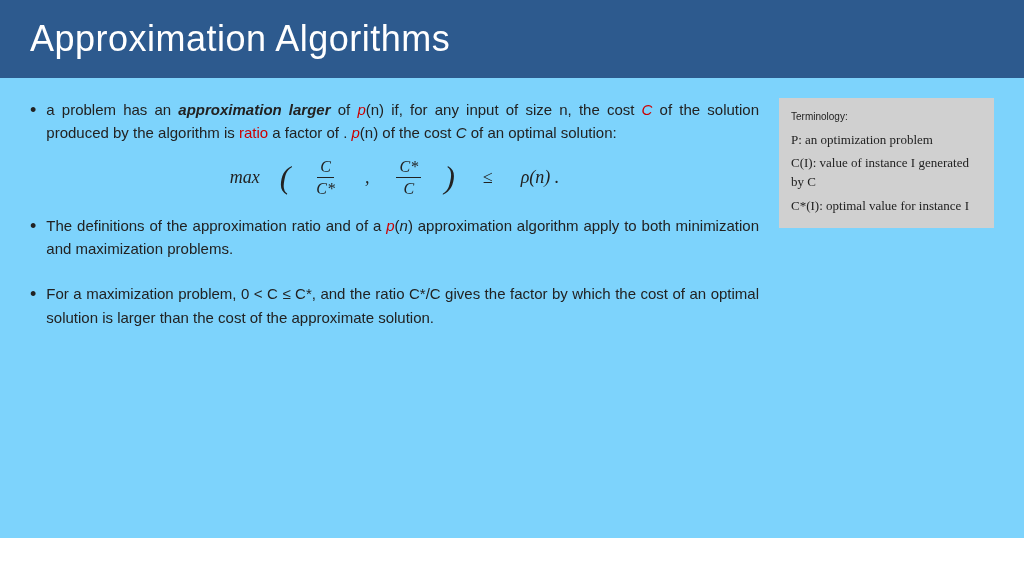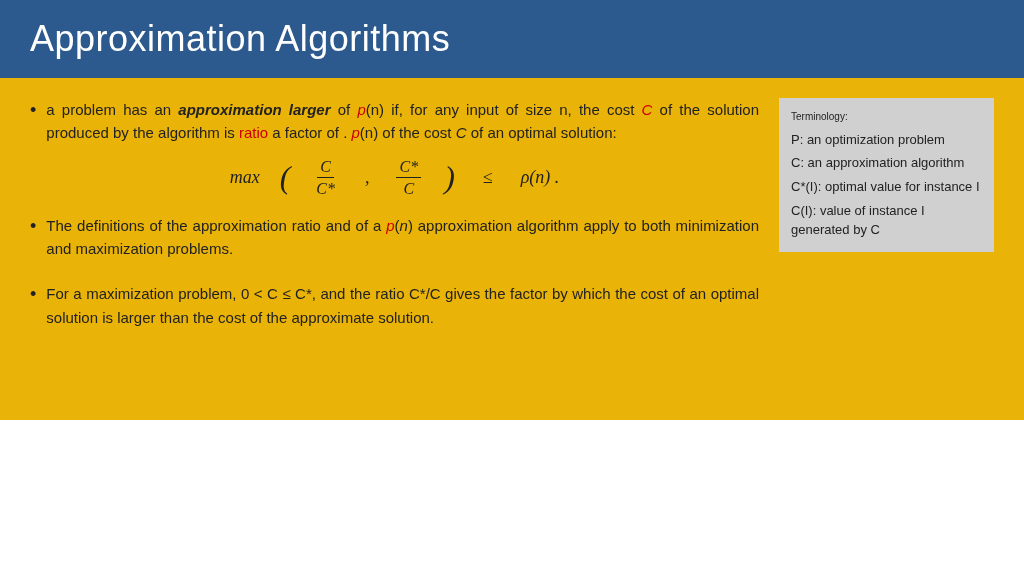--- a/index.html
+++ b/index.html
@@ -8,22 +8,22 @@
       width: 1024px;
       height: 576px;
       background: #ffffff;
       font-family: 'Segoe UI', Arial, sans-serif;
       overflow: hidden;
       position: relative;
     }
 
     .slide {
       width: 1024px;
-      height: 420px;
-      background: #eab308;
+      height: 538px;
+      background: #7dd3fc;
       position: relative;
     }
 
     .title-bar {
       background: #2d5a8e;
       width: 100%;
       padding: 18px 30px 18px 30px;
       margin-bottom: 20px;
     }
 
@@ -120,20 +120,21 @@
       align-self: flex-start;
     }
 
     .sidebar-title {
       font-size: 10px;
       margin-bottom: 6px;
     }
 
     .sidebar-item {
       margin-bottom: 5px;
+      font-family: Liberation Serif, serif;
     }
 
     .sidebar-item:last-child {
       margin-bottom: 0;
     }
   </style>
 </head>
 <body>
 
 <div class="slide">
@@ -184,20 +185,19 @@
       <div class="bullet-item">
         <span class="bullet-dot">•</span>
         <span class="bullet-text">For a maximization problem, 0 &lt; C ≤ C*, and the ratio C*/C gives the factor by which the cost of an optimal solution is larger than the cost of the approximate solution.</span>
       </div>
 
     </div>
 
     <div class="sidebar">
       <div class="sidebar-title">Terminology:</div>
       <div class="sidebar-item">P: an optimization problem</div>
-      <div class="sidebar-item">C: an approximation algorithm</div>
+      <div class="sidebar-item">C(I): value of instance I generated by C</div>
       <div class="sidebar-item">C*(I): optimal value for instance I</div>
-      <div class="sidebar-item">C(I): value of instance I generated by C</div>
     </div>
 
   </div>
 
 </div>
 
 </body></html>

